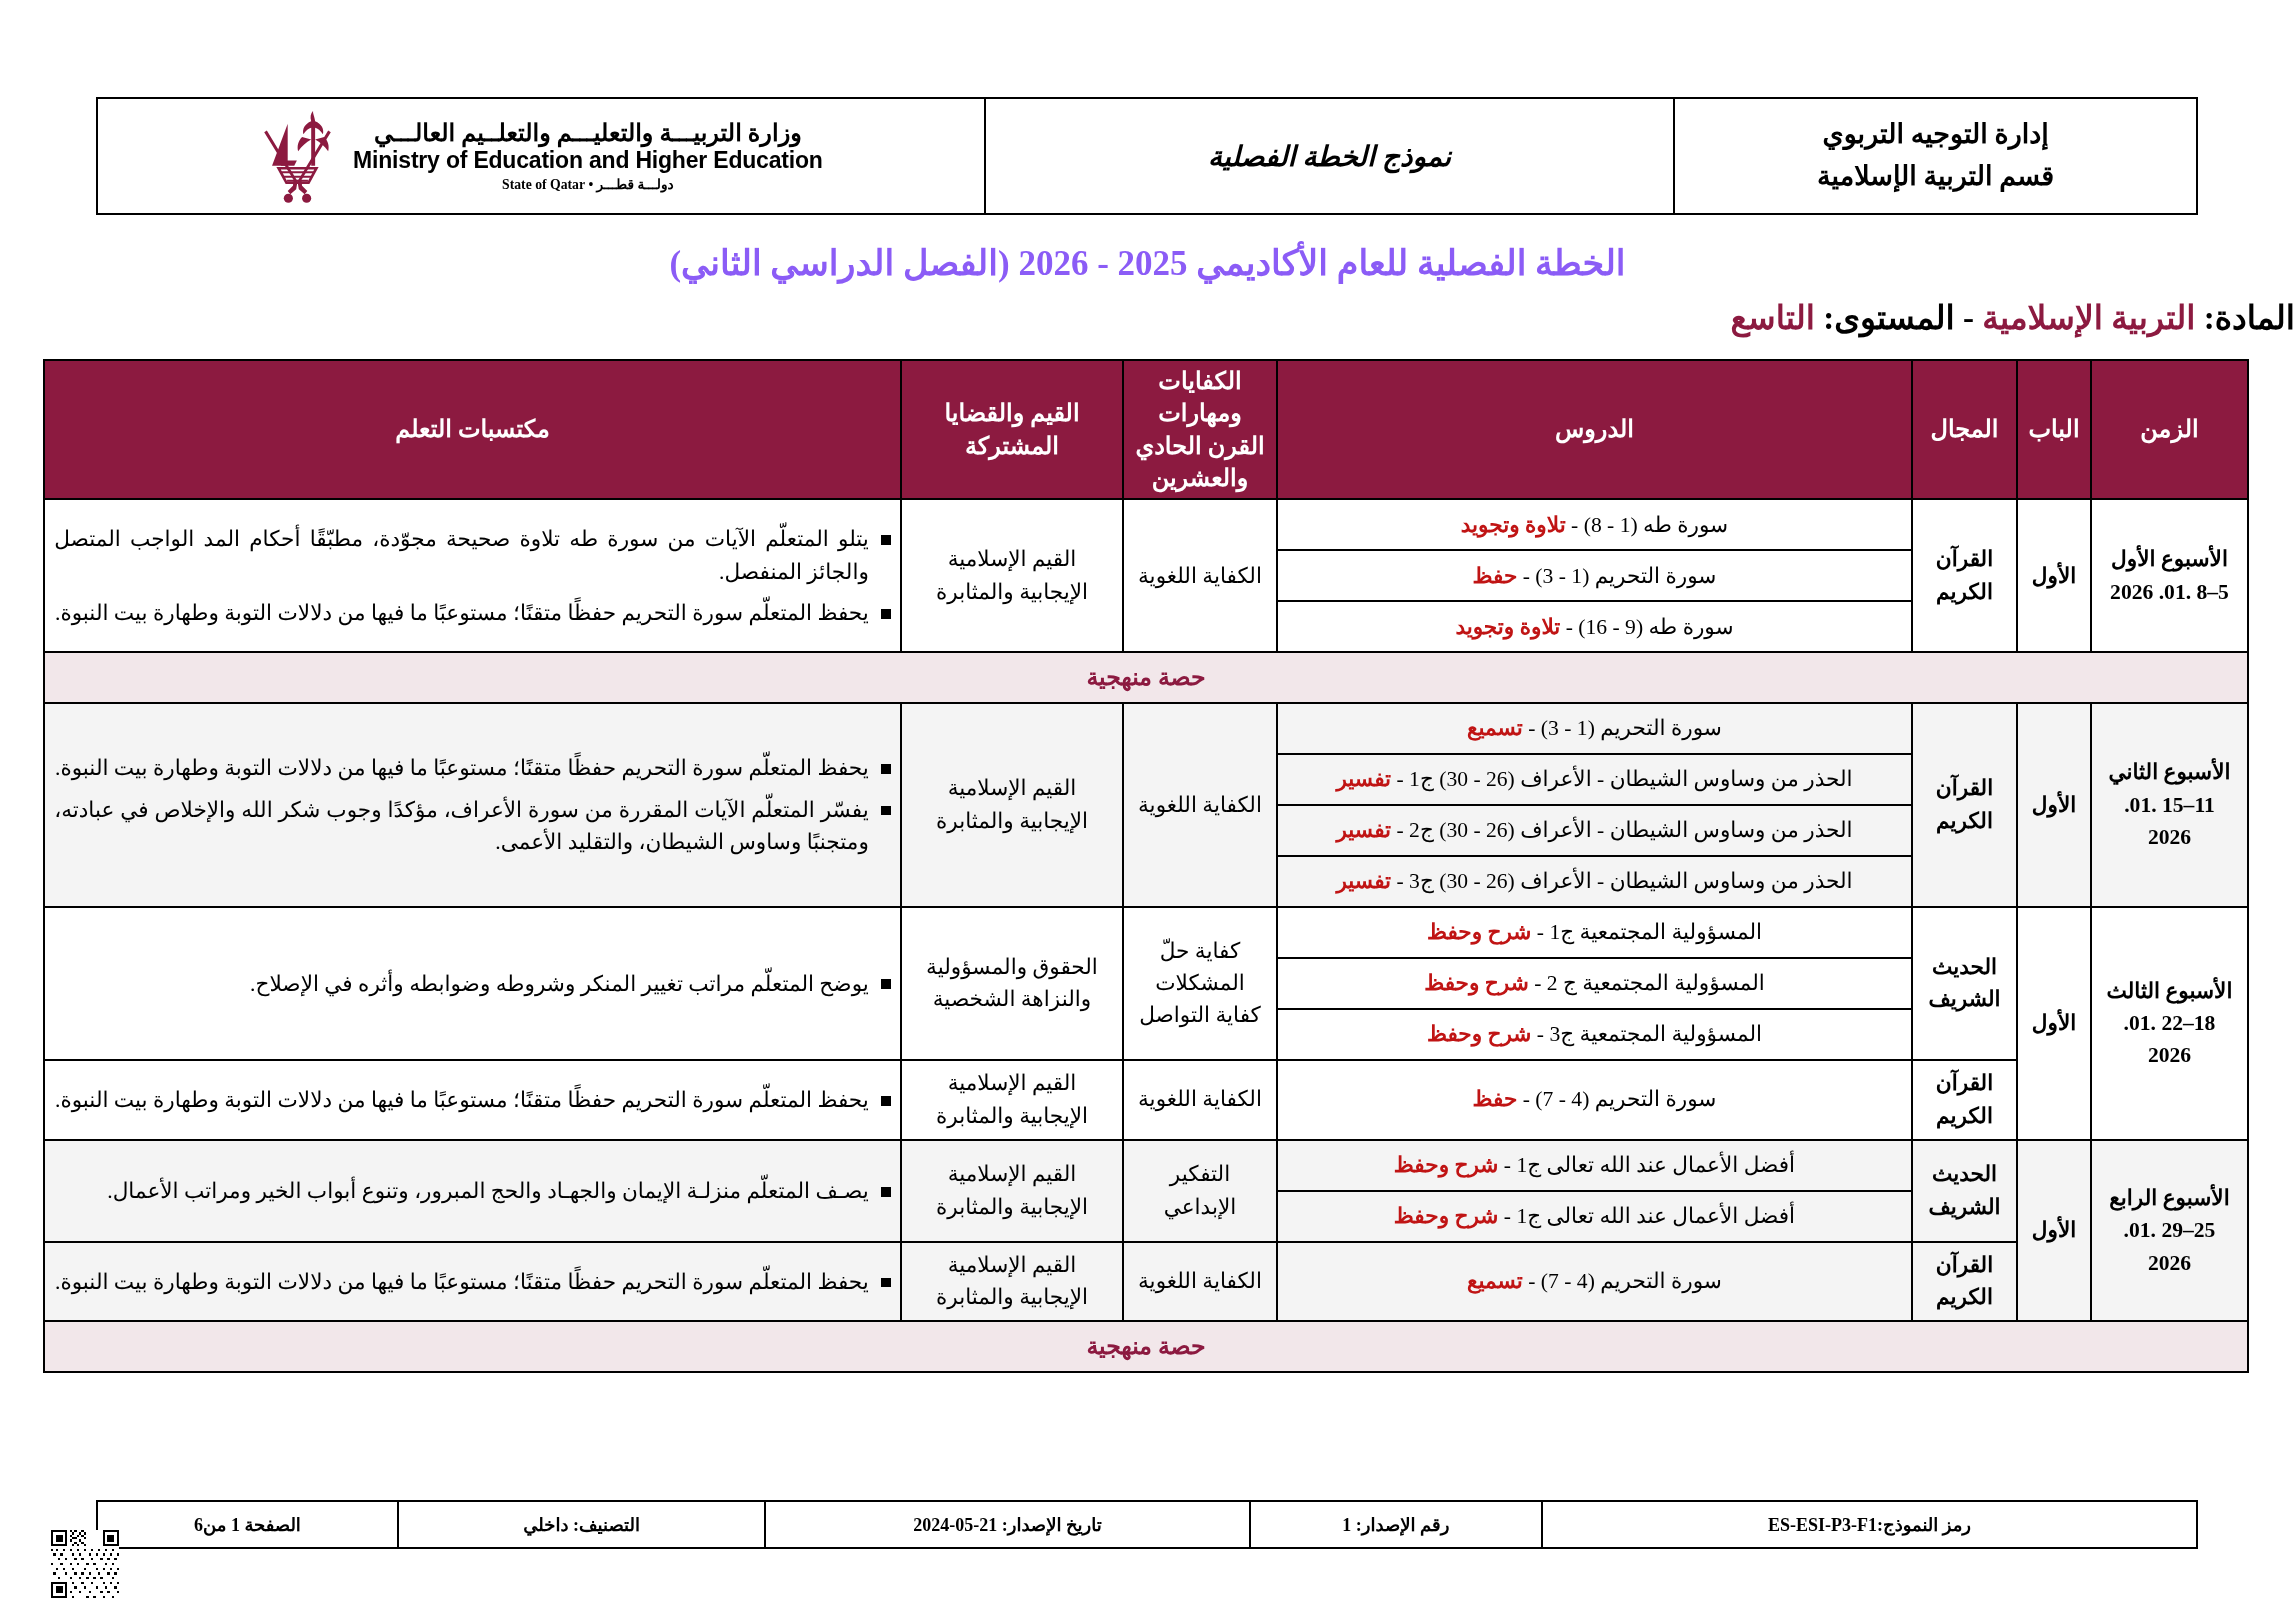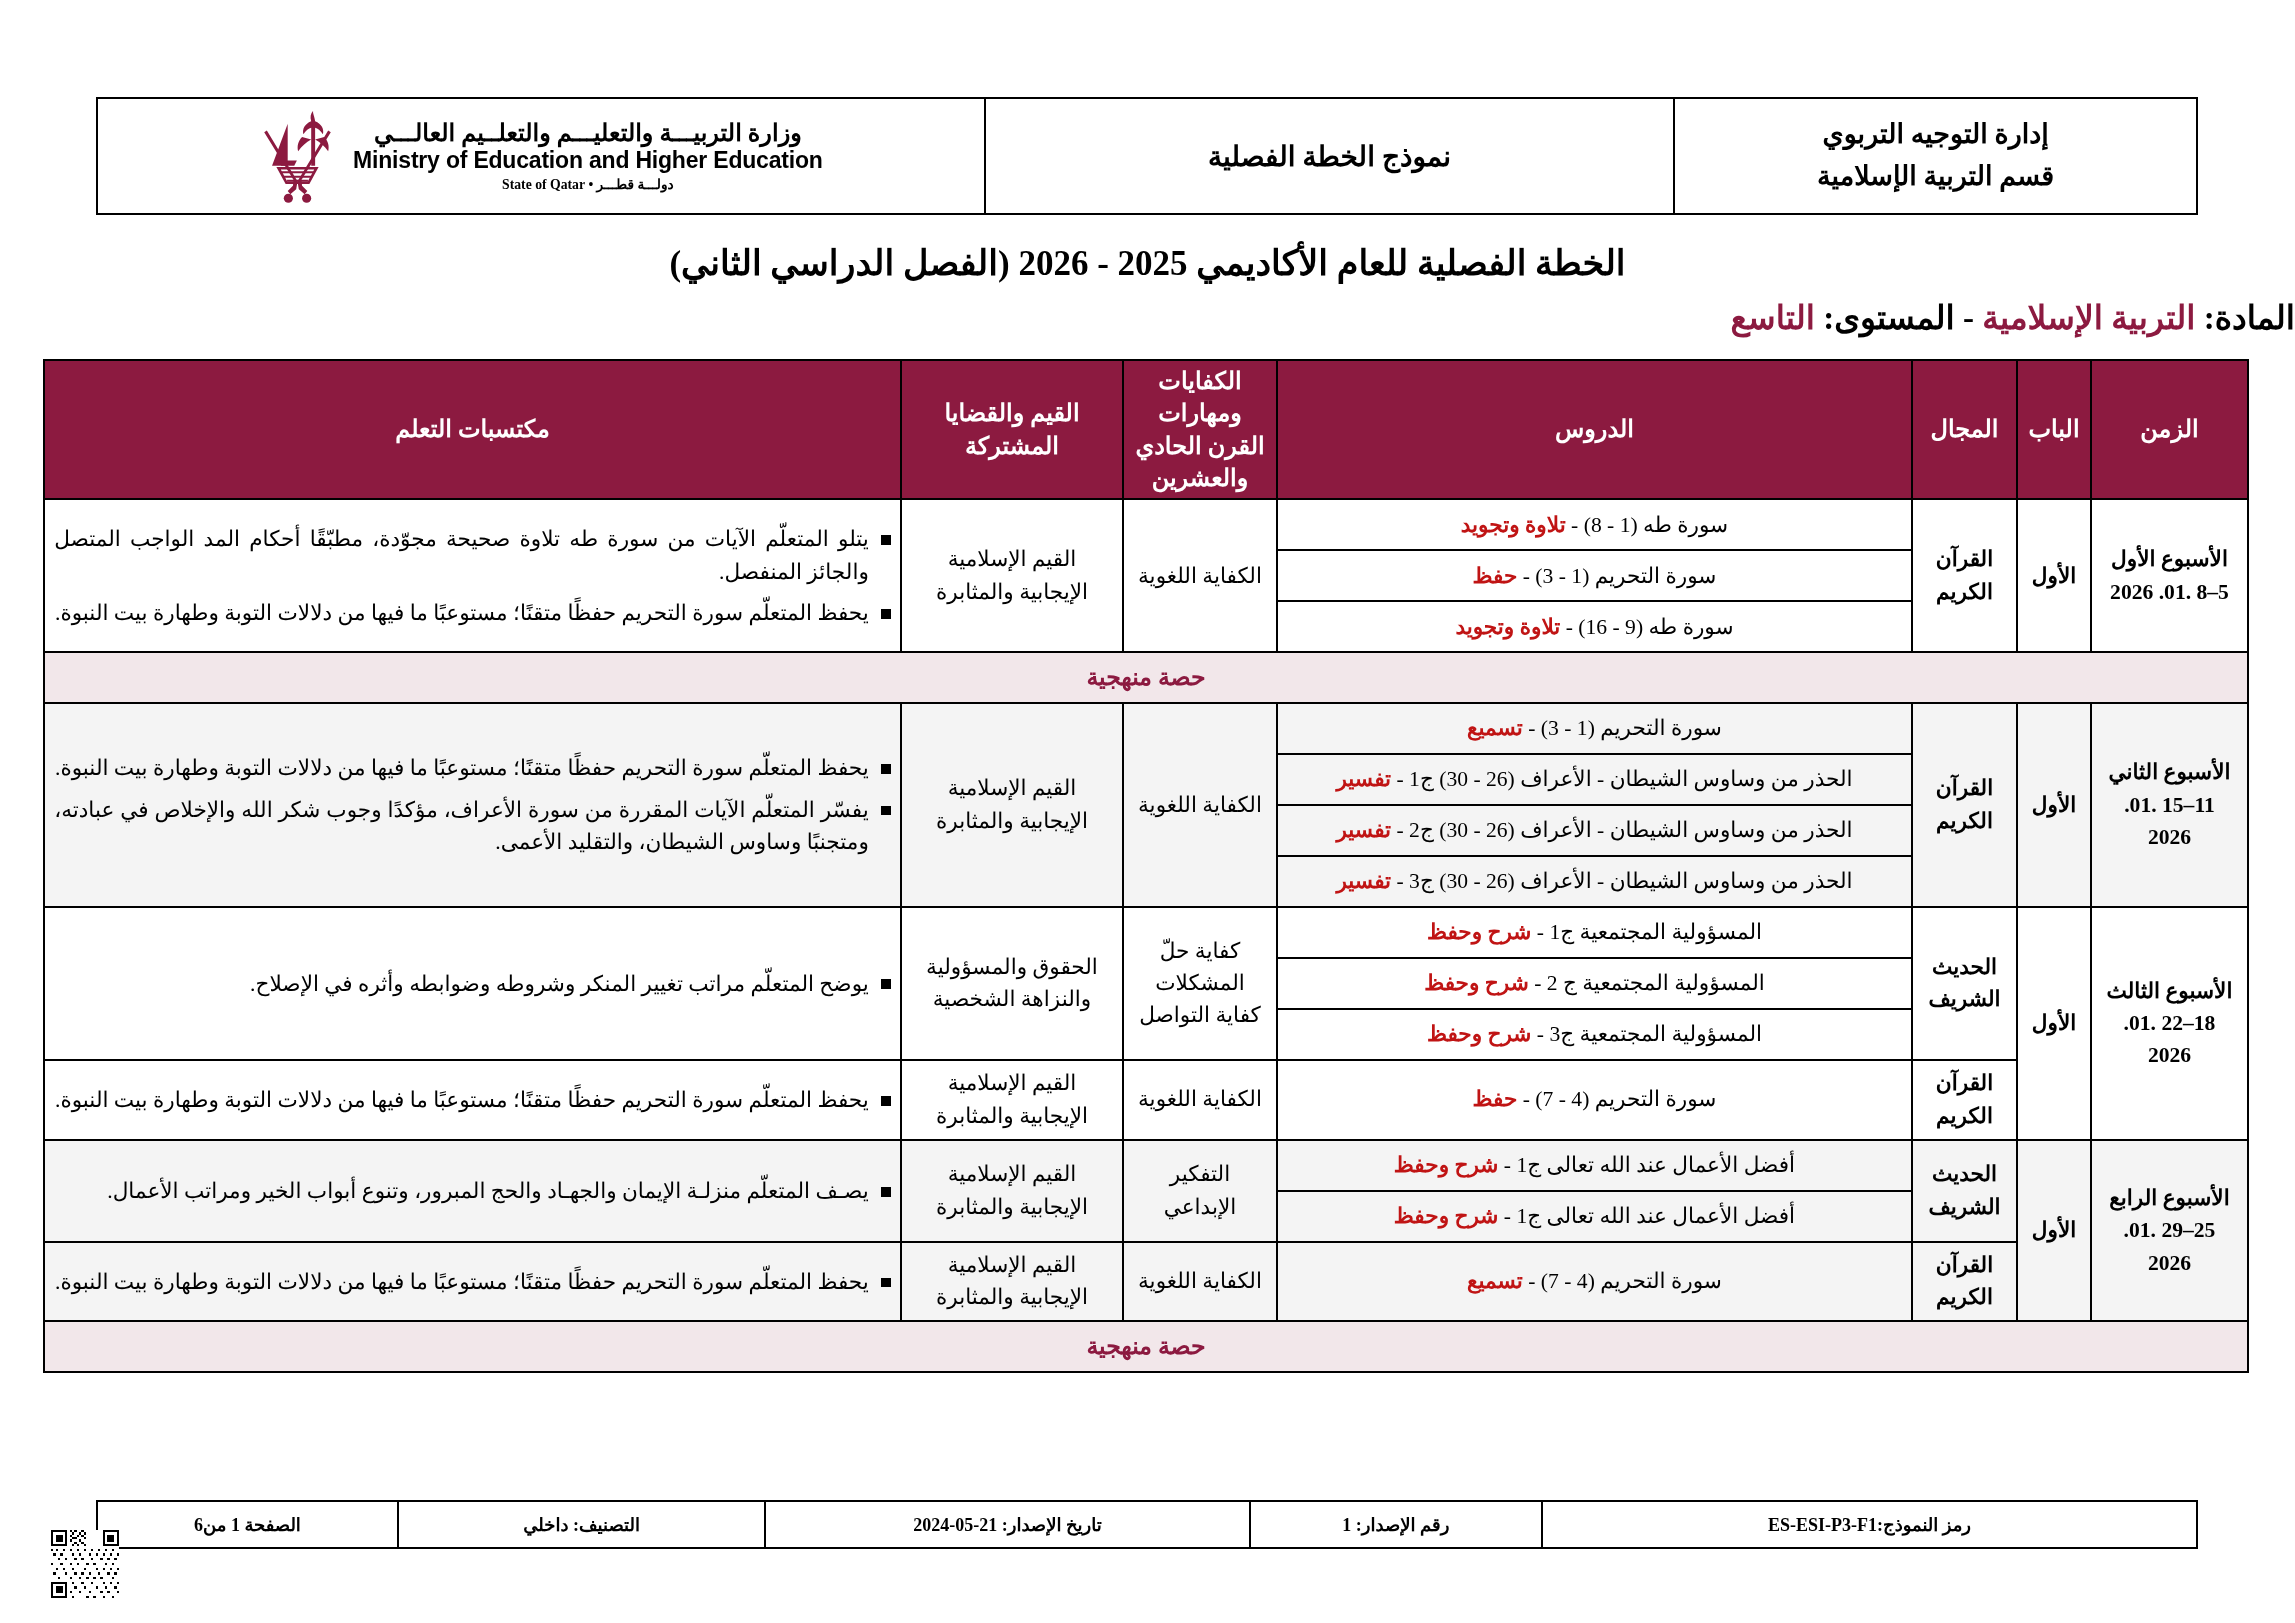--- a/index.html
+++ b/index.html
@@ -35,21 +35,21 @@
   }
   .header-table td {
     border: 2px solid #000;
     vertical-align: middle;
     text-align: center;
     padding: 5.2px 6.5px;
     height: 116px;
     box-sizing: border-box;
   }
   .hdr-dept { width: 517px; }
-  .hdr-title-cell { width: 682px; }
+  .hdr-title-cell { width: 682px; font-style: italic; }
   .hdr-logo-cell { width: 878px; }
 
   .dept-line {
     font-size: 27px;
     font-weight: bold;
     line-height: 1.55;
     letter-spacing: 0.3px;
   }
   .form-title {
     font-size: 28px;
@@ -91,21 +91,21 @@
 
   
   .main-title {
     position: absolute;
     top: 243px;
     right: 0;
     width: 2295px;
     text-align: center;
     font-size: 35px;
     font-weight: bold;
-    color: #000000;
+    color: #8b5cf6;
   }
   .sub-title {
     position: absolute;
     top: 298px;
     right: 0;
     width: 2295px;
     font-size: 33px;
     font-weight: bold;
     color: #000;
   }

